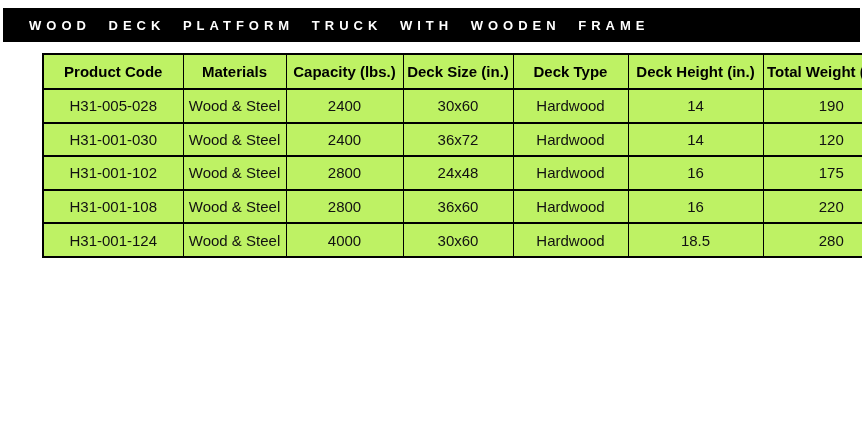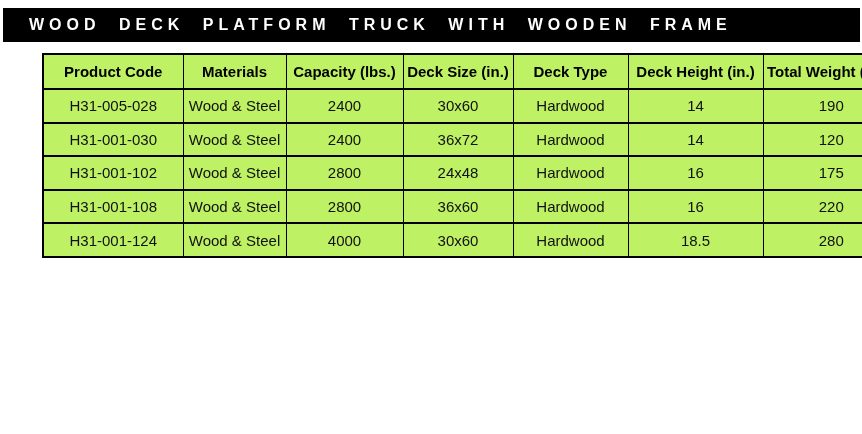--- a/index.html
+++ b/index.html
@@ -22,21 +22,21 @@
     width: 831px;
     height: 34px;
     background: #000000;
     color: #ffffff;
     display: flex;
     align-items: center;
     padding-left: 26px;
   }
   .banner span {
     font-weight: bold;
-    font-size: 16px;
+    font-size: 13px;
     letter-spacing: 5px;
     word-spacing: 9px;
     white-space: nowrap;
   }
   table.spec-table {
     position: absolute;
     left: 16px;
     top: 53px;
     width: 857px;
     border-collapse: collapse;

